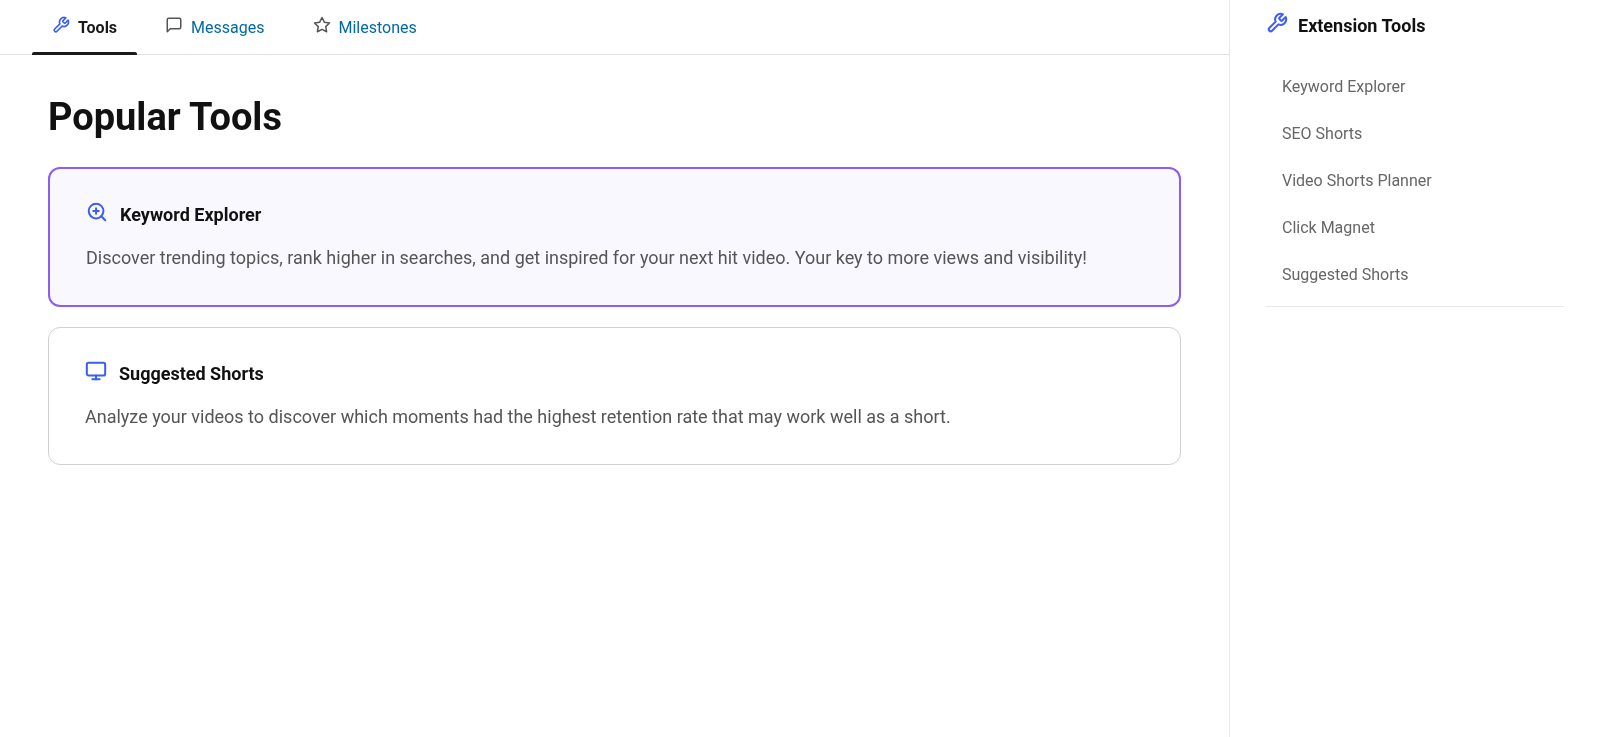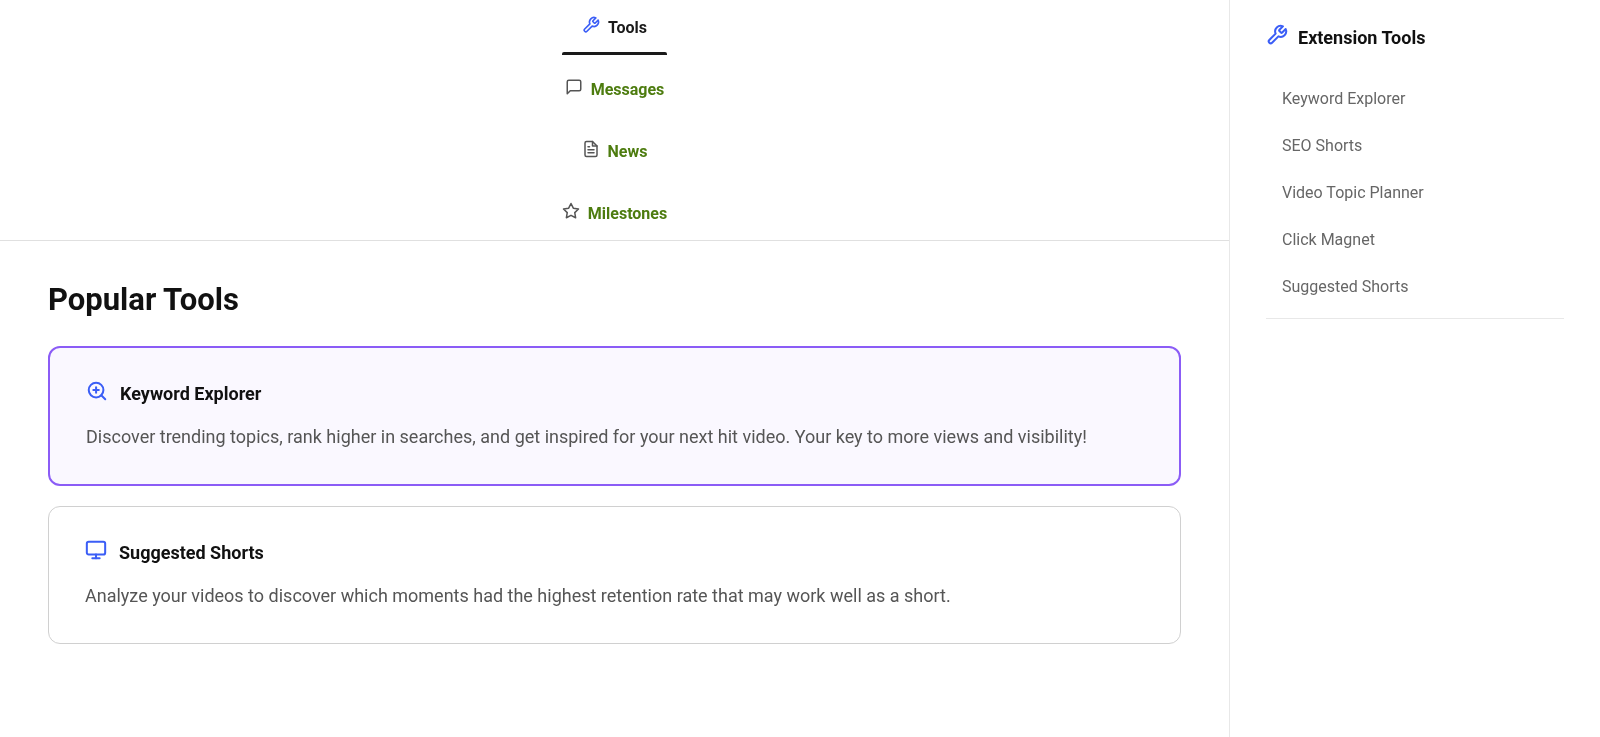--- a/index.html
+++ b/index.html
@@ -21,33 +21,32 @@
       border-right: 1px solid #e8e8e8;
     }
 
     
     .tab-bar {
       display: flex;
       align-items: center;
       border-bottom: 1px solid #e0e0e0;
       padding: 0 32px;
       gap: 8px;
-      flex-direction: column;
     }
 
     .tab {
       display: flex;
       align-items: center;
       gap: 8px;
       padding: 16px 20px;
       cursor: pointer;
       font-size: 16px;
-      color: #4d7c0f;
+      color: #0369a1;
       position: relative;
-      font-weight: 700;
+      font-weight: 400;
     }
 
     .tab.active {
       color: #1a1a1a;
       font-weight: 700;
     }
 
     .tab.active::after {
       content: '';
       position: absolute;
@@ -64,21 +63,21 @@
     }
 
     
     .page-content {
       padding: 40px 48px;
       flex: 1;
       overflow-y: auto;
     }
 
     .page-title {
-      font-size: 31px;
+      font-size: 38px;
       font-weight: 700;
       color: #111;
       margin-bottom: 28px;
     }
 
     
     .tool-card {
       border: 1.5px solid #d0d0d0;
       border-radius: 12px;
       padding: 32px 36px;
@@ -112,21 +111,21 @@
 
     .tool-card-description {
       font-size: 18px;
       color: #555;
       line-height: 1.6;
     }
 
     
     .right-sidebar {
       width: 370px;
-      padding: 24px 36px;
+      padding: 12px 36px;
       background: #fff;
       flex-shrink: 0;
     }
 
     .sidebar-section-title {
       font-size: 18px;
       font-weight: 700;
       color: #111;
       display: flex;
       align-items: center;
@@ -182,32 +181,20 @@
       </span>
       <span>Tools</span>
     </div>
     <div class="tab">
       <span class="tab-icon">
         <svg width="18" height="18" viewBox="0 0 24 24" fill="none" stroke="#555" stroke-width="2" stroke-linecap="round" stroke-linejoin="round">
           <path d="M21 15a2 2 0 0 1-2 2H7l-4 4V5a2 2 0 0 1 2-2h14a2 2 0 0 1 2 2z"></path>
         </svg>
       </span>
       <span>Messages</span>
-    </div>
-    <div class="tab">
-      <span class="tab-icon">
-        <svg width="18" height="18" viewBox="0 0 24 24" fill="none" stroke="#555" stroke-width="2" stroke-linecap="round" stroke-linejoin="round">
-          <path d="M14 2H6a2 2 0 0 0-2 2v16a2 2 0 0 0 2 2h12a2 2 0 0 0 2-2V8z"></path>
-          <polyline points="14 2 14 8 20 8"></polyline>
-          <line x1="16" y1="13" x2="8" y2="13"></line>
-          <line x1="16" y1="17" x2="8" y2="17"></line>
-          <polyline points="10 9 9 9 8 9"></polyline>
-        </svg>
-      </span>
-      <span>News</span>
     </div>
     <div class="tab">
       <span class="tab-icon">
         <svg width="18" height="18" viewBox="0 0 24 24" fill="none" stroke="#555" stroke-width="2" stroke-linecap="round" stroke-linejoin="round">
           <polygon points="12 2 15.09 8.26 22 9.27 17 14.14 18.18 21.02 12 17.77 5.82 21.02 7 14.14 2 9.27 8.91 8.26 12 2"></polygon>
         </svg>
       </span>
       <span>Milestones</span>
     </div>
   </div>
@@ -257,21 +244,21 @@
     <span>Extension Tools</span>
   </div>
 
   <div class="sidebar-item">
     <span>Keyword Explorer</span>
   </div>
   <div class="sidebar-item">
     <span>SEO Shorts</span>
   </div>
   <div class="sidebar-item">
-    <span>Video Topic Planner</span>
+    <span>Video Shorts Planner</span>
   </div>
   <div class="sidebar-item">
     <span>Click Magnet</span>
   </div>
   <div class="sidebar-item">
     <span>Suggested Shorts</span>
   </div>
 
   <div class="divider"></div>
 

